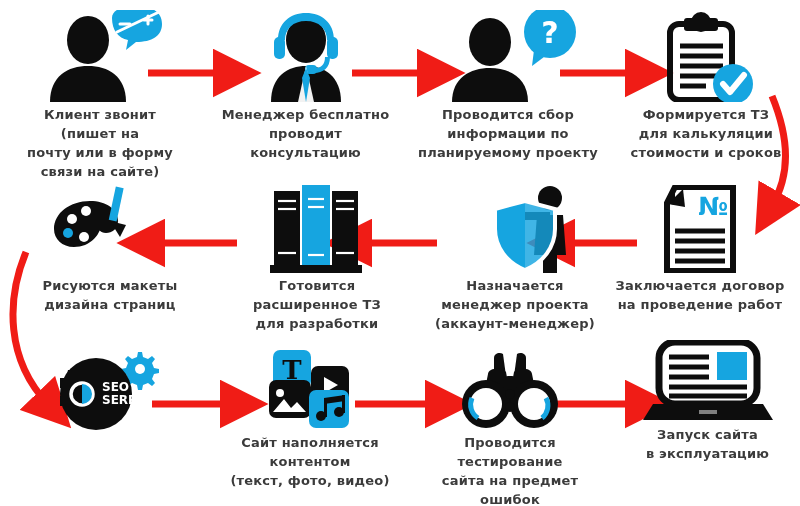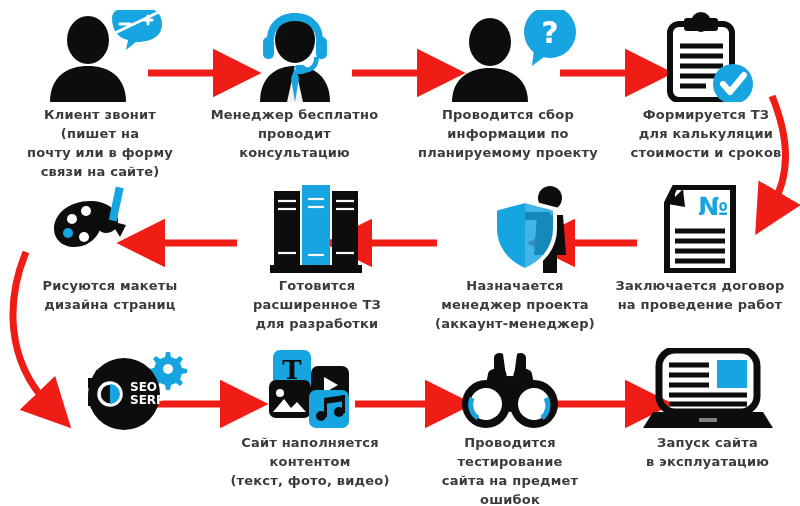--- a/index.html
+++ b/index.html
@@ -71,21 +71,21 @@
           <line x1="124" y1="10" x2="132" y2="10"></line>
           <line x1="128" y1="6" x2="128" y2="14"></line>
         </g>
       </svg>
     </div>
     <div class="label" style="padding:0 14px;">Клиент звонит (пишет на
 почту или в форму
 связи на сайте)</div>
   </div>
 
-  <div class="node" style="left:197px;top:10px;width:195px;">
+  <div class="node" style="left:208px;top:10px;width:195px;">
     <div class="icon" style="width:150px;height:92px;">
       <svg viewBox="0 0 150 92" width="150" height="92">
         <g fill="#0d0d0d">
           <ellipse cx="75" cy="30" rx="20" ry="23"></ellipse>
           <path d="M40 92 C40 66 57 56 75 56 C93 56 110 66 110 92 Z"></path>
         </g>
         <g fill="#16a5e0">
           <path d="M47 30 C47 13 59 3 75 3 C91 3 103 13 103 30 L96 30 C96 19 88 11 75 11 C62 11 54 19 54 30 Z"></path>
           <rect x="43" y="27" width="11" height="22" rx="5"></rect>
           <rect x="96" y="27" width="11" height="22" rx="5"></rect>
@@ -220,21 +220,21 @@
         <g>
           <rect x="62" y="2" width="8" height="34" fill="#16a5e0" transform="rotate(12 66 20)"></rect>
           <path d="M60 36 L76 40 L70 52 Z" fill="#0d0d0d"></path>
         </g>
       </svg>
     </div>
     <div class="label" style="padding:0 6px;">Рисуются макеты
 дизайна страниц</div>
   </div>
 
-  <div class="node" style="left:0px;top:348px;width:210px;margin-left:28px;">
+  <div class="node" style="left:0px;top:348px;width:210px;">
     <div class="icon" style="width:130px;height:82px;">
       <svg viewBox="0 0 130 82" width="130" height="82">
         <g fill="#16a5e0">
           <path d="M98 4 l4 0 l1 5 l5 2 l4 -3 l3 3 l-3 4 l2 5 l5 1 l0 4 l-5 1 l-2 5 l3 4 l-3 3 l-4 -3 l-5 2 l-1 5 l-4 0 l-1 -5 l-5 -2 l-4 3 l-3 -3 l3 -4 l-2 -5 l-5 -1 l0 -4 l5 -1 l2 -5 l-3 -4 l3 -3 l4 3 l5 -2 Z"></path>
         </g>
         <circle cx="100" cy="21" r="5" fill="#ffffff"></circle>
         <g fill="#0d0d0d">
           <path d="M20 30 l6 0 l2 -8 l10 0 l2 8 l8 0 l0 -8 l10 0 l0 8 l8 0 l2 -8 l10 0 l2 8 l6 0 l0 10 l-6 0 l0 8 l6 0 l0 10 l-6 0 l-2 8 l-10 0 l-2 -8 l-8 0 l0 8 l-10 0 l0 -8 l-8 0 l-2 8 l-10 0 l-2 -8 l-6 0 l0 -10 l6 0 l0 -8 l-6 0 Z"></path>
           <circle cx="56" cy="46" r="36"></circle>
         </g>
@@ -288,21 +288,21 @@
         <circle cx="36" cy="52" r="16" fill="#ffffff"></circle>
         <circle cx="84" cy="52" r="16" fill="#ffffff"></circle>
         <path d="M22 46 A16 16 0 0 0 28 66" fill="none" stroke="#16a5e0" stroke-width="5"></path>
         <path d="M96 46 A16 16 0 0 1 92 66" fill="none" stroke="#16a5e0" stroke-width="5"></path>
       </svg>
     </div>
     <div class="label" style="padding:0 4px;">Проводится тестирование
 сайта на предмет ошибок</div>
   </div>
 
-  <div class="node" style="left:615px;top:348px;width:185px;">
+  <div class="node" style="left:615px;top:340px;width:185px;">
     <div class="icon" style="width:130px;height:82px;">
       <svg viewBox="0 0 130 82" width="130" height="82">
         <rect x="16" y="2" width="98" height="62" rx="16" fill="none" stroke="#0d0d0d" stroke-width="7"></rect>
         <g stroke="#0d0d0d" stroke-width="5">
           <line x1="26" y1="17" x2="66" y2="17"></line>
           <line x1="26" y1="27" x2="66" y2="27"></line>
           <line x1="26" y1="37" x2="66" y2="37"></line>
           <line x1="26" y1="47" x2="104" y2="47"></line>
           <line x1="26" y1="56" x2="104" y2="56"></line>
         </g>

